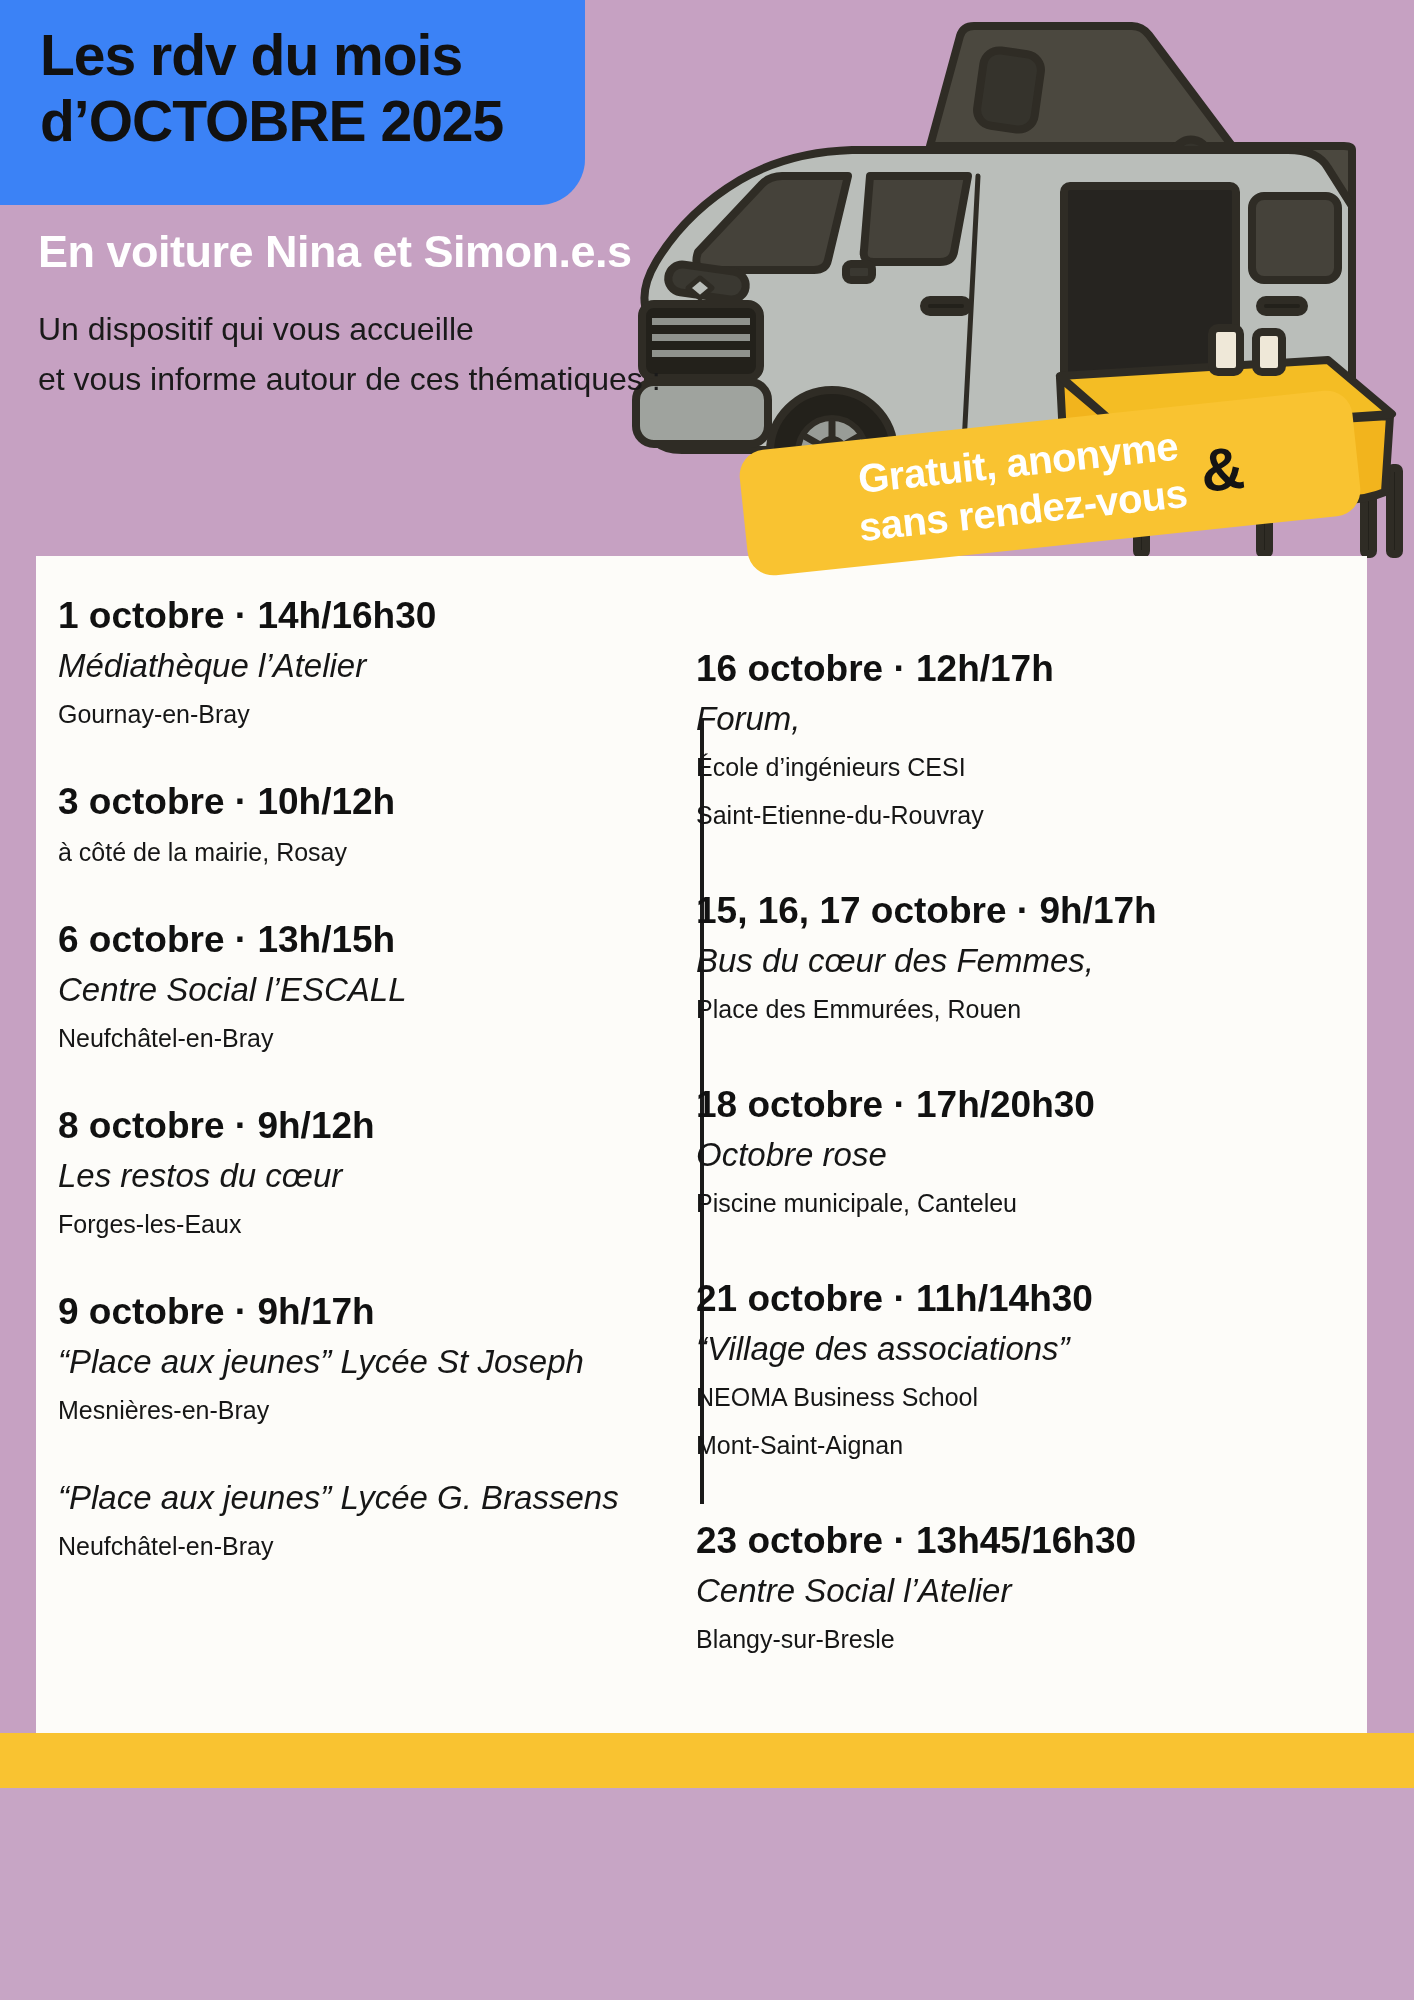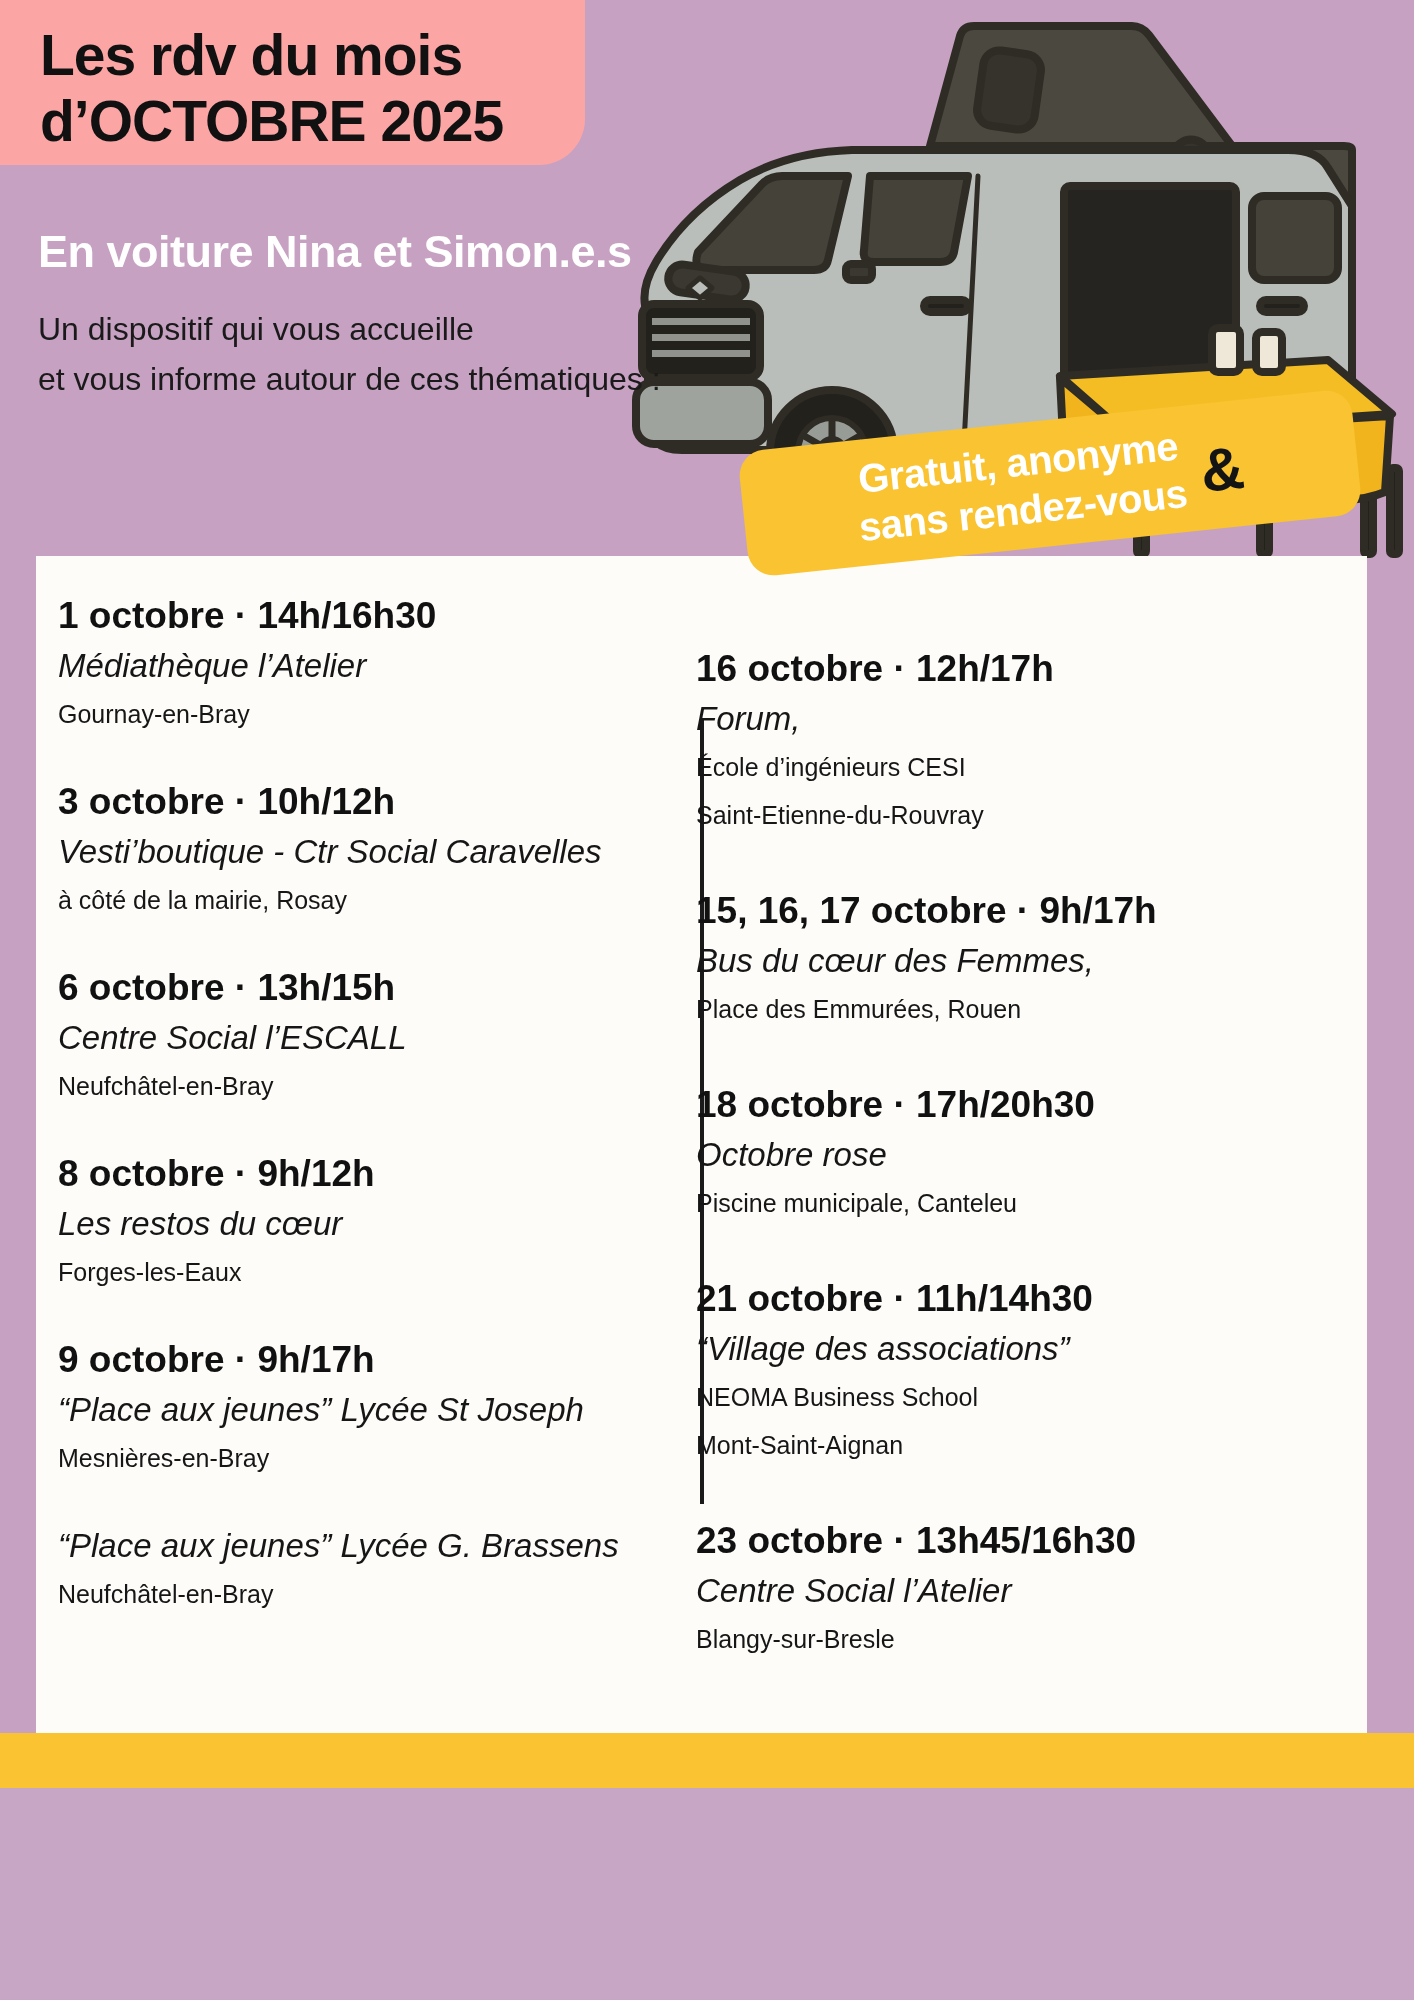--- a/index.html
+++ b/index.html
@@ -11,22 +11,22 @@
     position:relative;
     overflow:hidden;
     color:#141414;
   }
   .page { position:absolute; inset:0; width:1414px; height:2000px; background:#c6a1c2; }
 
   
   .van-svg { position:absolute; left:612px; top:0; width:802px; height:558px; }
 
   .title-block {
-    position:absolute; left:0; top:0; width:585px; height:165px;
-    background:#fca5a5; border-radius:0 0 46px 0; z-index:2;
+    position:absolute; left:0; top:0; width:585px; height:205px;
+    background:#3b82f6; border-radius:0 0 46px 0; z-index:2;
   }
   .title {
     position:absolute; left:40px; top:22px;
     font-size:57px; font-weight:700; letter-spacing:-1px;
     line-height:66px; color:#111;
   }
   .subtitle {
     position:absolute; left:38px; top:226px;
     font-size:45px; font-weight:700; color:#ffffff; letter-spacing:-0.5px; z-index:2;
   }
@@ -196,21 +196,20 @@
   <div class="divider"></div>
 
   <div class="col col-left">
     <div class="event">
       <div class="ev-date">1 octobre · 14h/16h30</div>
       <div class="ev-place">Médiathèque l’Atelier</div>
       <div class="ev-line">Gournay-en-Bray</div>
     </div>
     <div class="event">
       <div class="ev-date">3 octobre · 10h/12h</div>
-      <div class="ev-place">Vesti’boutique - Ctr Social Caravelles</div>
       <div class="ev-line">à côté de la mairie, Rosay</div>
     </div>
     <div class="event">
       <div class="ev-date">6 octobre · 13h/15h</div>
       <div class="ev-place">Centre Social l’ESCALL</div>
       <div class="ev-line">Neufchâtel-en-Bray</div>
     </div>
     <div class="event">
       <div class="ev-date">8 octobre · 9h/12h</div>
       <div class="ev-place">Les restos du cœur</div>

